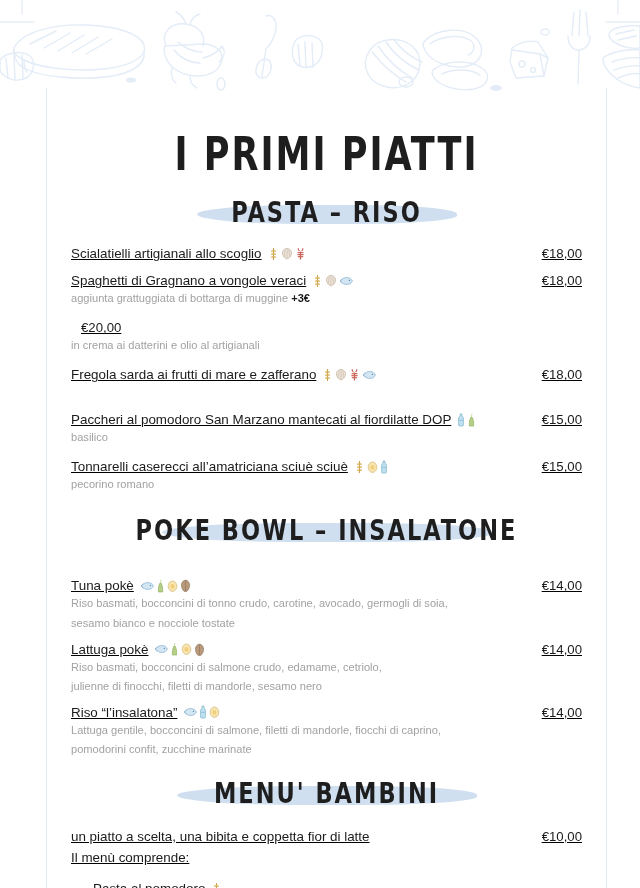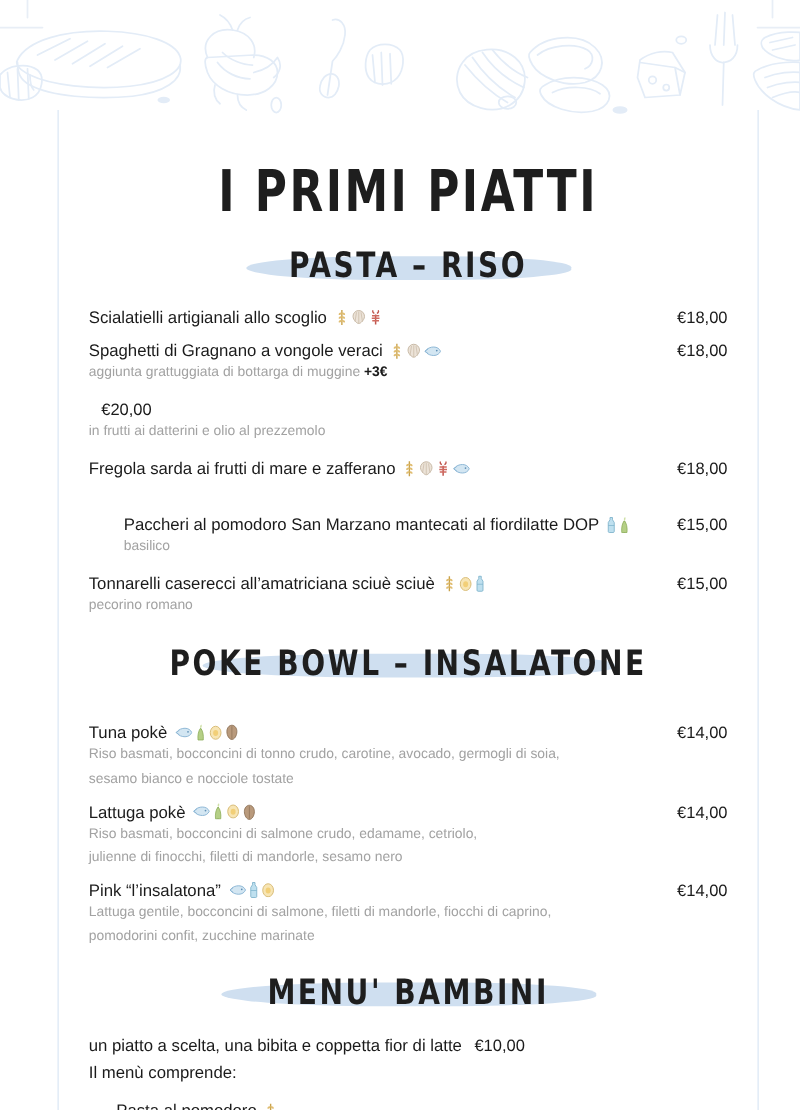--- a/index.html
+++ b/index.html
@@ -83,21 +83,22 @@
     font-size: 25px;
     line-height: 34px;
     transform: scaleY(1.12);
     display: inline-block;
   }
 
   
   .row {
     display: flex;
     align-items: baseline;
-    justify-content: flex-start;
+    justify-content: space-between;
+    text-decoration: underline;
   }
   .row-left {
     display: flex;
     align-items: center;
     flex: 1 1 auto;
     min-width: 0;
   }
   .dish-name {
     font-size: 13.4px;
     color: #1b1b1b;
@@ -290,21 +291,21 @@
           </div>
           <span class="price">€18,00</span>
         </div>
         <div class="desc"><span>aggiunta grattuggiata di bottarga di muggine </span><b>+3€</b></div>
       </div>
 
       <div style="margin-bottom:12px;">
         <div class="row">
           <span class="price">€20,00</span>
         </div>
-        <div class="desc">in frutti ai datterini e olio al prezzemolo</div>
+        <div class="desc">in crema ai datterini e olio al artigianali</div>
       </div>
 
       <div style="margin-bottom:30px;">
         <div class="row">
           <div class="row-left">
             <span class="dish-name">Fregola sarda ai frutti di mare e zafferano</span>
             <span class="icons">
               <svg width="11" height="14" viewBox="0 0 11 14">
                   <path d="M5.5 1v12" stroke="#c9a24a" stroke-width="1.1"></path>
                   <path d="M5.5 3.2c-1.5-.4-2.6.4-2.6 1.6 1.3.5 2.3-.2 2.6-1.6zM5.5 3.2c1.5-.4 2.6.4 2.6 1.6-1.3.5-2.3-.2-2.6-1.6zM5.5 6.2c-1.5-.4-2.6.4-2.6 1.6 1.3.5 2.3-.2 2.6-1.6zM5.5 6.2c1.5-.4 2.6.4 2.6 1.6-1.3.5-2.3-.2-2.6-1.6zM5.5 9.2c-1.5-.4-2.6.4-2.6 1.6 1.3.5 2.3-.2 2.6-1.6zM5.5 9.2c1.5-.4 2.6.4 2.6 1.6-1.3.5-2.3-.2-2.6-1.6z" fill="#e0bd72"></path>
@@ -322,21 +323,21 @@
                   <path d="M1 5c2-2.6 4.6-3.4 7-3.4 2.6 0 4.6 1.4 5.4 3.4-.8 2-2.8 3.4-5.4 3.4C5.6 8.4 3 7.6 1 5z" fill="#d3e6f2" stroke="#8fb8d6" stroke-width=".8"></path>
                   <path d="M1 5 3.4 3.2M1 5l2.4 1.8" stroke="#8fb8d6" stroke-width=".8"></path>
                   <circle cx="10.4" cy="4.4" r=".7" fill="#5f8fb5"></circle>
                 </svg>
             </span>
           </div>
           <span class="price">€18,00</span>
         </div>
       </div>
 
-      <div style="margin-bottom:12px;margin-left:28px;">
+      <div style="margin-bottom:12px;">
         <div class="row">
           <div class="row-left">
             <span class="dish-name">Paccheri al pomodoro San Marzano mantecati al fiordilatte DOP</span>
             <span class="icons">
               <svg width="8" height="14" viewBox="0 0 8 14">
                   <path d="M3 1h2v1.8l1.4 2.2v7.2c0 .5-.4.8-.9.8H2.5c-.5 0-.9-.3-.9-.8V5l1.4-2.2z" fill="#bfe0ef" stroke="#7fb4cc" stroke-width=".7"></path>
                   <path d="M1.6 7.4h4.8" stroke="#7fb4cc" stroke-width=".6"></path>
                 </svg>
               <svg width="9" height="14" viewBox="0 0 9 14">
                   <path d="M4.5 13V4" stroke="#8aab56" stroke-width="1.4"></path>
@@ -444,21 +445,21 @@
         </div>
         <div class="desc">
           <div>Riso basmati, bocconcini di salmone crudo, edamame, cetriolo,</div>
           <div>julienne di finocchi, filetti di mandorle, sesamo nero</div>
         </div>
       </div>
 
       <div>
         <div class="row">
           <div class="row-left">
-            <span class="dish-name">Pink “l’insalatona”</span>
+            <span class="dish-name">Riso “l’insalatona”</span>
             <span class="icons">
               <svg width="14" height="10" viewBox="0 0 14 10">
                   <path d="M1 5c2-2.6 4.6-3.4 7-3.4 2.6 0 4.6 1.4 5.4 3.4-.8 2-2.8 3.4-5.4 3.4C5.6 8.4 3 7.6 1 5z" fill="#d3e6f2" stroke="#8fb8d6" stroke-width=".8"></path>
                   <path d="M1 5 3.4 3.2M1 5l2.4 1.8" stroke="#8fb8d6" stroke-width=".8"></path>
                   <circle cx="10.4" cy="4.4" r=".7" fill="#5f8fb5"></circle>
                 </svg>
               <svg width="8" height="14" viewBox="0 0 8 14">
                   <path d="M3 1h2v1.8l1.4 2.2v7.2c0 .5-.4.8-.9.8H2.5c-.5 0-.9-.3-.9-.8V5l1.4-2.2z" fill="#bfe0ef" stroke="#7fb4cc" stroke-width=".7"></path>
                   <path d="M1.6 7.4h4.8" stroke="#7fb4cc" stroke-width=".6"></path>
                 </svg>

